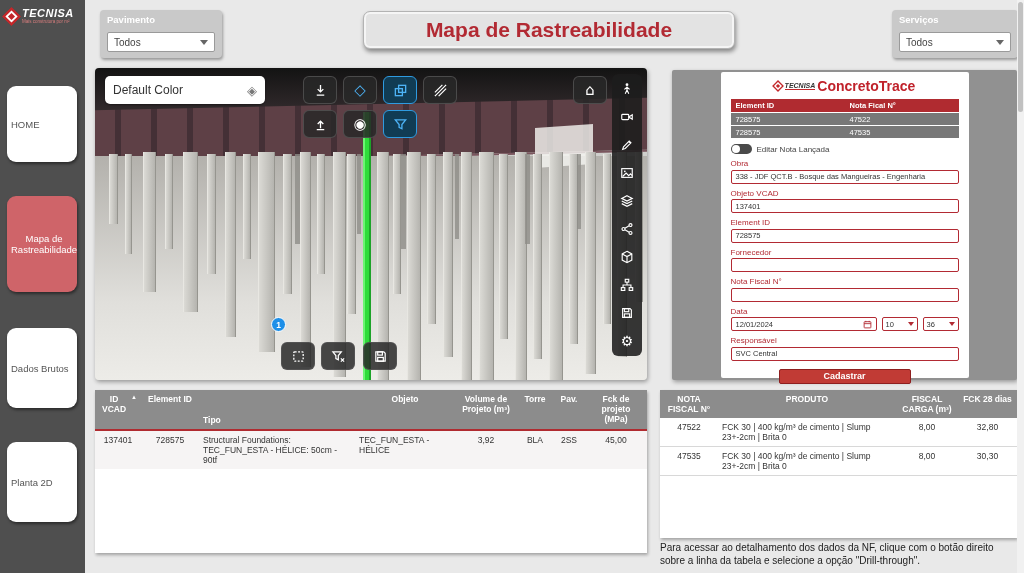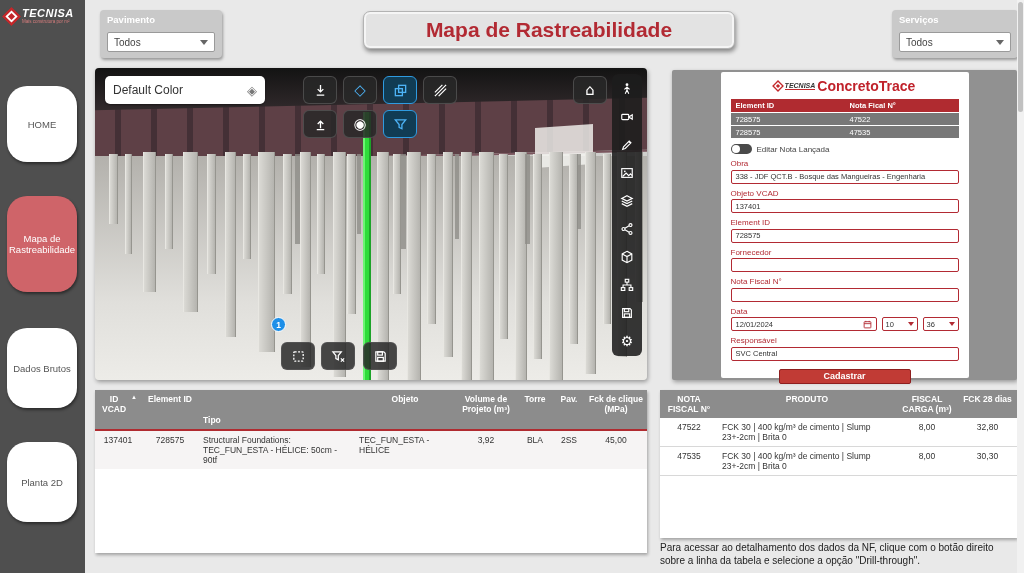--- a/index.html
+++ b/index.html
@@ -6,21 +6,21 @@
   html,body { width:1024px; height:573px; overflow:hidden; }
   body { font-family:"Liberation Sans","DejaVu Sans",sans-serif; background:#e9e9e9; position:relative; }
 
   
   .sidebar { position:absolute; left:0; top:0; width:85px; height:573px; background:#4f4f4f; }
   .logo { position:absolute; left:0; top:4px; width:85px; display:flex; align-items:center; gap:4px; padding:4px 5px; }
   .logo-diamond { width:13px; height:13px; background:#c3272b; transform:rotate(45deg); border:2px solid #c3272b; box-shadow:inset 0 0 0 2px #fff; flex:0 0 auto; }
   .logo-text { line-height:1; }
   .logo-brand { color:#fff; font-weight:bold; font-style:italic; font-size:11px; letter-spacing:.5px; }
   .logo-tag { color:#d87d7d; font-size:4.5px; margin-top:1px; }
-  .side-card { position:absolute; left:7px; width:70px; background:#fff; border-radius:20px; box-shadow:1px 2px 3px rgba(0,0,0,.45); display:flex; align-items:center; justify-content:center; text-align:center; font-size:9.5px; color:#555; padding:4px; cursor:pointer; }
+  .side-card { position:absolute; left:7px; width:70px; background:#fff; border-radius:9px; box-shadow:1px 2px 3px rgba(0,0,0,.45); display:flex; align-items:center; justify-content:flex-start; text-align:center; font-size:9.5px; color:#555; padding:4px; cursor:pointer; }
   .side-card.active { background:#cf6469; color:#fff; }
 
   
   .slicer { position:absolute; height:48px; background:#c9c9c9; border-radius:4px; box-shadow:1px 2px 3px rgba(0,0,0,.35); padding:4px 7px; }
   .slicer-label { color:#fff; font-size:9.5px; font-weight:bold; margin-bottom:7px; }
   .slicer-dd { background:#fff; border:1px solid #9a9a9a; border-radius:2px; height:20px; display:flex; align-items:center; justify-content:space-between; padding:0 6px; font-size:10px; color:#444; cursor:pointer; }
   .caret-down { width:0; height:0; border-left:4px solid transparent; border-right:4px solid transparent; border-top:5px solid #666; }
   .title-pill { position:absolute; left:363px; top:11px; width:372px; height:38px; background:#e3e3e3; border:1px solid #b3b3b3; border-radius:7px; box-shadow:1px 3px 4px rgba(0,0,0,.4), inset 0 0 0 2px #f5f5f5; display:flex; align-items:center; justify-content:center; }
   .title-pill span { color:#b22a33; font-size:21px; font-weight:bold; }
 
@@ -404,21 +404,21 @@
     <div>
         <span>Volume de Projeto (m³)</span>
       </div>
     <div>
         <span>Torre</span>
       </div>
     <div>
         <span>Pav.</span>
       </div>
     <div>
-        <span>Fck de clique (MPa)</span>
+        <span>Fck de projeto (MPa)</span>
       </div>
   </div>
   <div class="lt-grid tr red-top">
     <div class="num">137401</div>
     <div class="num">728575</div>
     <div>Structural Foundations: TEC_FUN_ESTA - HÉLICE: 50cm - 90tf</div>
     <div>TEC_FUN_ESTA - HÉLICE</div>
     <div class="num">3,92</div>
     <div class="num">BLA</div>
     <div class="num">2SS</div>

